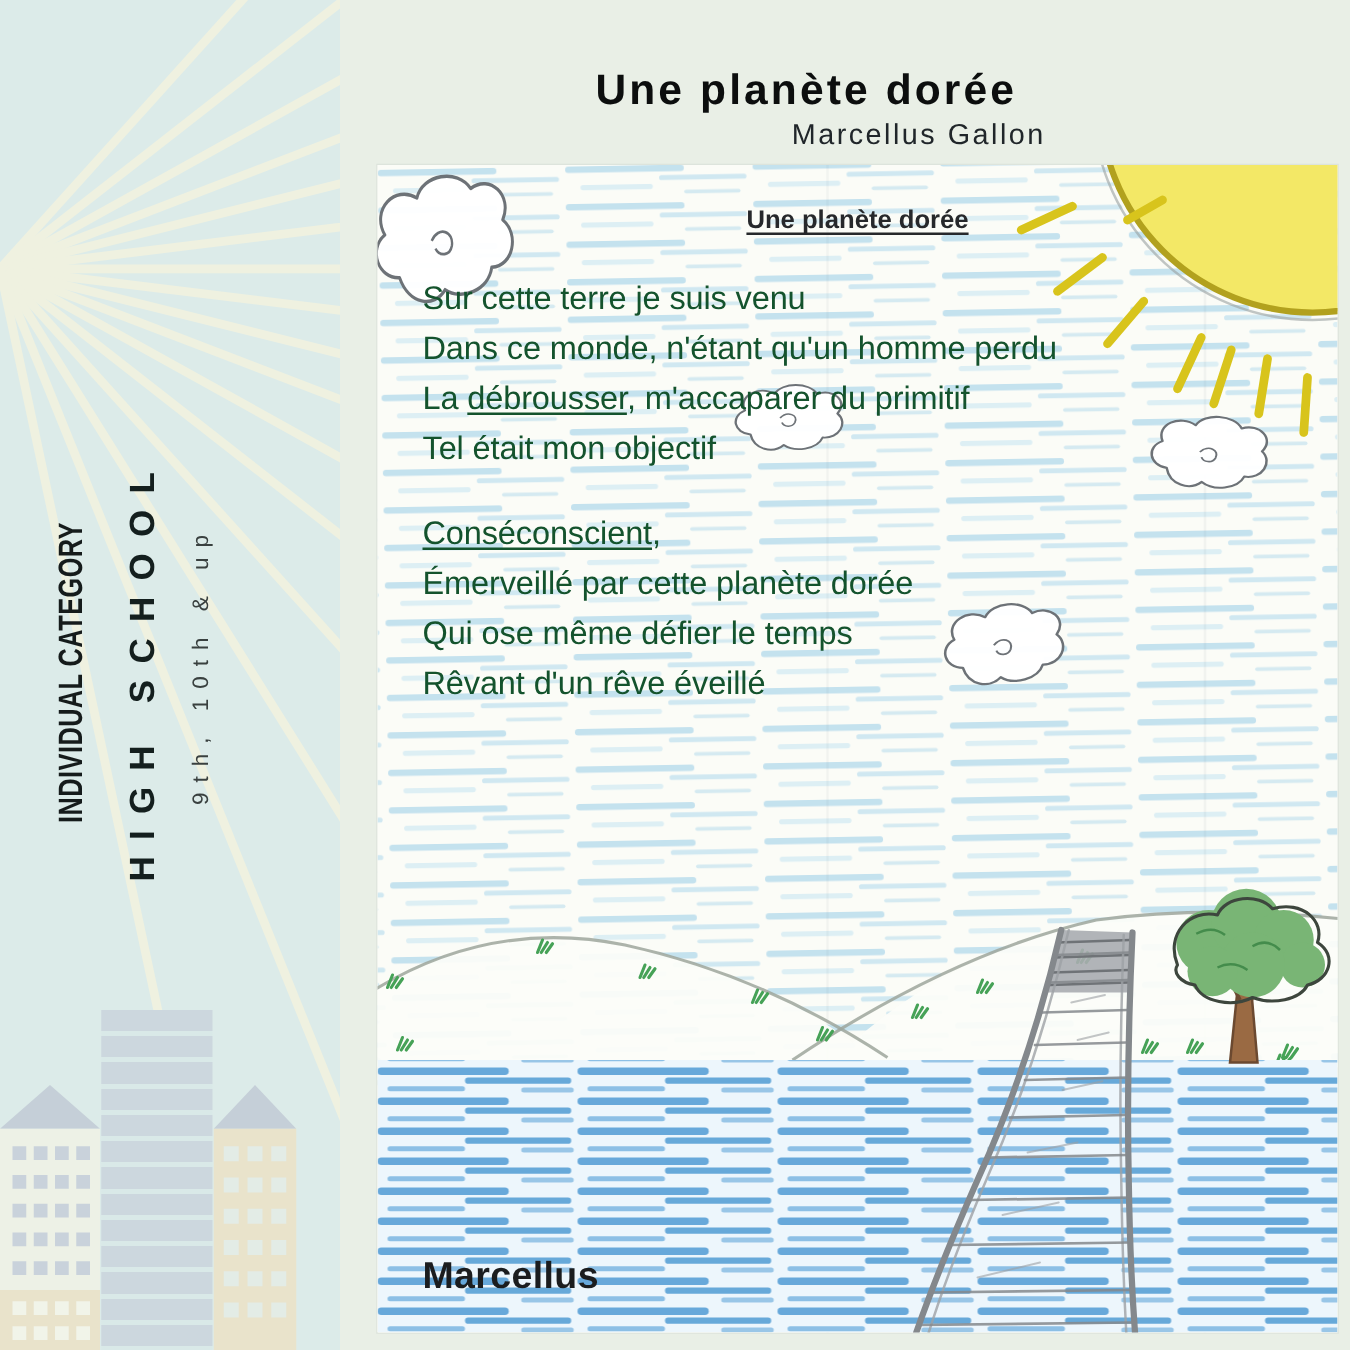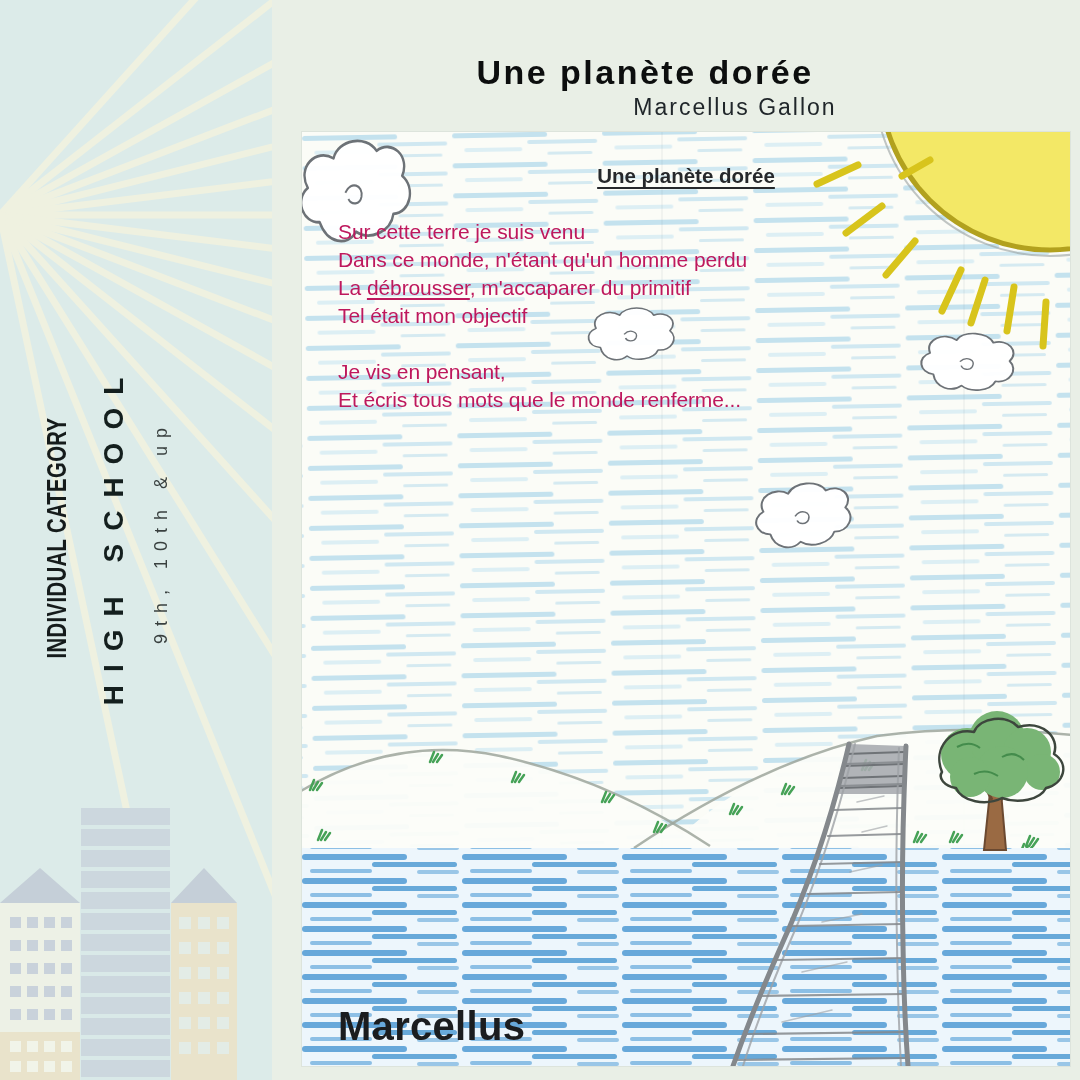--- a/index.html
+++ b/index.html
@@ -57,27 +57,27 @@
     background:#fbfcf7;box-shadow:0 0 0 1px rgba(90,100,100,0.08);
   }
   .scene{position:absolute;left:0;top:0;}
   .art-title{
     position:absolute;left:0;top:32px;width:100%;text-align:center;
     font-size:20.5px;font-weight:700;color:#26282b;
     text-decoration:underline;text-underline-offset:4px;
   }
   .poem{
     position:absolute;left:36px;top:86px;width:710px;
-    font-size:21px;line-height:28px;color:#be185d;letter-spacing:-0.1px;
+    font-size:26px;line-height:40px;color:#14532d;letter-spacing:-0.1px;
   }
   .stanza{margin:0 0 28px 0;white-space:pre-wrap;}
   .u{text-decoration:underline;text-underline-offset:3px;text-decoration-thickness:1.5px;margin-top:20px;}
   .sig{
     position:absolute;left:36px;top:872px;
-    font-size:40px;font-weight:700;color:#1b1d1f;letter-spacing:0.3px;
+    font-size:30px;font-weight:700;color:#1b1d1f;letter-spacing:0.3px;
   }
 </style>
 </head>
 <body>
 
 <div class="canvas">
 
   <div class="sidebar">
     <svg class="rays" width="272" height="1080" viewBox="0 0 272 1080">
       <g stroke="#eff1e0" stroke-width="7" stroke-linecap="round">
@@ -292,18 +292,20 @@
         </g>
       </g>
     </svg>
 
     <div class="art-title">Une planète dorée</div>
     <div class="poem">
         <div class="stanza">Sur cette terre je suis venu
 Dans ce monde, n'étant qu'un homme perdu
 La <span class="u">débrousser</span>, m'accaparer du primitif
 Tel était mon objectif</div>
-        <div class="stanza">Je vis en pensant,
-Et écris tous mots que le monde renferme...</div>
+        <div class="stanza"><span class="u">Conséconscient</span>,
+Émerveillé par cette planète dorée
+Qui ose même défier le temps
+Rêvant d'un rêve éveillé</div>
       </div>
     <div class="sig">Marcellus</div>
   </div>
 </div>
 
 </body></html>

